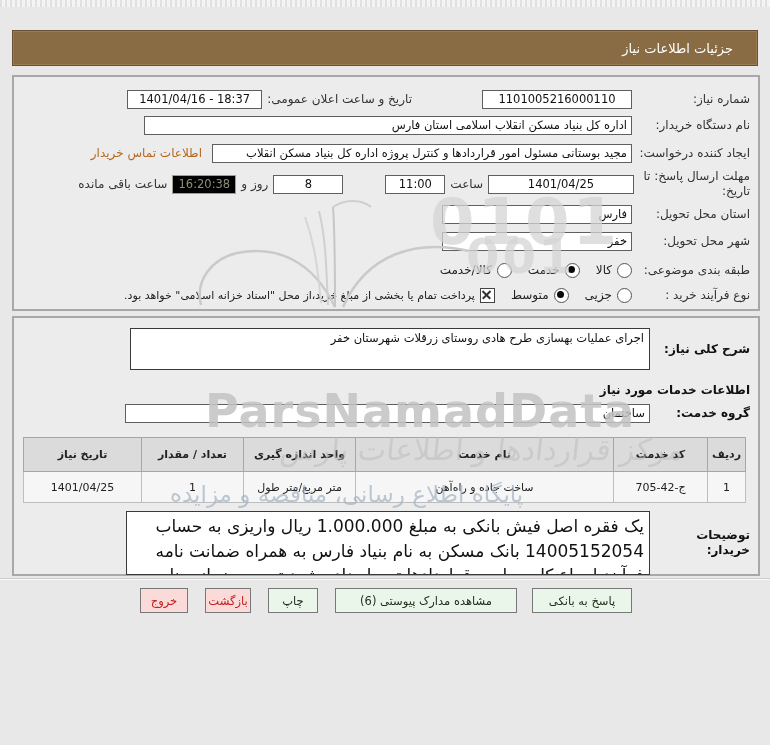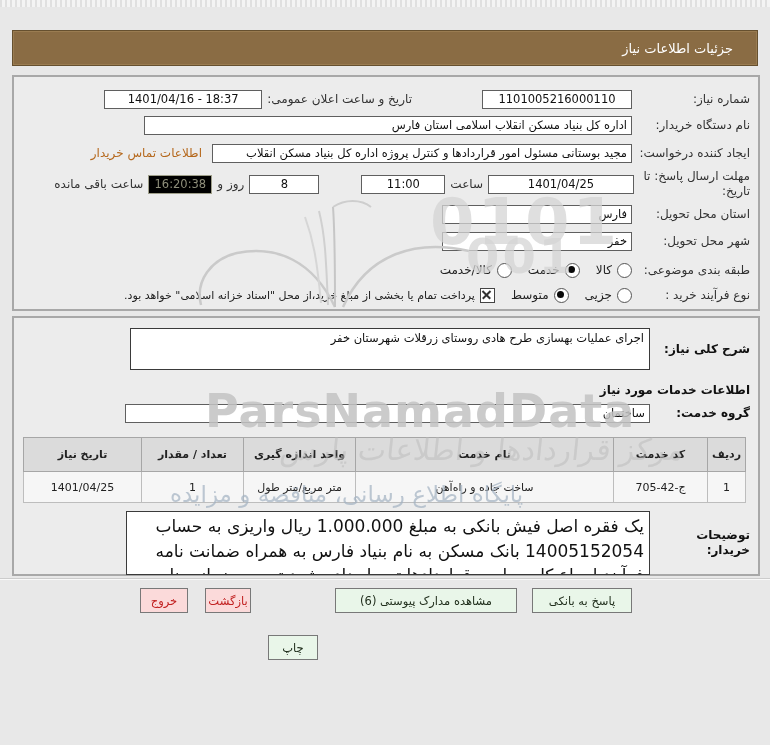--- a/index.html
+++ b/index.html
@@ -55,21 +55,21 @@
   
   .divider{position:absolute;top:578px;left:0;width:770px;height:0;
     border-top:1px solid #cccccc;border-bottom:1px solid #f9f9f9;}
   .btn{position:absolute;top:588px;height:25px;border:1px solid #787878;
     display:flex;align-items:center;justify-content:center;font-size:11.5px;
     box-sizing:border-box;cursor:pointer;white-space:nowrap;}
   .btn.green{background:#e9f6e9;color:#23311f;}
   .btn.pink{background:#fbdada;color:#c22222;}
   .btn-respond{left:532px;width:100px;}
   .btn-docs{left:335px;width:182px;}
-  .btn-print{left:268px;width:50px;margin-top:47px;}
+  .btn-print{left:268px;width:50px;}
   .btn-back{left:205px;width:46px;}
   .btn-exit{left:140px;width:48px;}
   
   .wm{position:absolute;pointer-events:none;z-index:6;}
   .wm-digits{direction:ltr;font-weight:bold;color:#d5d5d5;opacity:.75;letter-spacing:3px;
     font-size:64px;line-height:1;}
   .wm-brand{direction:ltr;font-weight:bold;font-size:46px;color:#c3c3c3;opacity:.85;letter-spacing:1px;}
   .wm-callig1{font-size:30px;color:#bdbdbd;opacity:.55;transform:skewX(-6deg);white-space:nowrap;}
   .wm-callig2{font-size:23px;color:#a3b2c2;opacity:.7;white-space:nowrap;}
 </style>
@@ -81,39 +81,39 @@
 <div class="title-bar">
   <span>جزئیات اطلاعات نیاز</span>
 </div>
 
 <div class="panel panel1">
 
   <div class="frow" style="margin-top:12px;">
     <span class="flabel">شماره نیاز:</span>
     <span class="tbox center ltr" style="width:150px;">1101005216000110</span>
     <span class="word" style="margin-right:70px;">تاریخ و ساعت اعلان عمومی:</span>
-    <span class="tbox center ltr" style="width:158px;">1401/04/16 - 18:37</span>
+    <span class="tbox center ltr" style="width:135px;">1401/04/16 - 18:37</span>
   </div>
 
   <div class="frow" style="margin-top:6px;">
     <span class="flabel">نام دستگاه خریدار:</span>
     <span class="tbox" style="width:488px;">اداره کل بنیاد مسکن انقلاب اسلامی استان فارس</span>
   </div>
 
   <div class="frow" style="margin-top:8px;">
     <span class="flabel">ایجاد کننده درخواست:</span>
     <span class="tbox" style="width:420px;">مجید بوستانی مسئول امور قراردادها و کنترل پروژه اداره کل بنیاد مسکن انقلاب</span>
     <span class="link" style="margin-right:10px;">اطلاعات تماس خریدار</span>
   </div>
 
   <div class="frow" style="margin-top:6px;min-height:30px;">
     <span class="flabel" style="width:116px;">مهلت ارسال پاسخ: تا تاریخ:</span>
     <span class="tbox center ltr" style="width:146px;">1401/04/25</span>
     <span class="word">ساعت</span>
-    <span class="tbox center ltr" style="width:84px;">11:00</span>
+    <span class="tbox center ltr" style="width:60px;">11:00</span>
     <span style="width:42px;flex:none;"></span>
     <span class="tbox center ltr" style="width:70px;">8</span>
     <span class="word">روز و</span>
     <span class="tbox center ltr countdown" style="width:64px;">16:20:38</span>
     <span class="word">ساعت باقی مانده</span>
   </div>
 
   <div class="frow" style="margin-top:5px;">
     <span class="flabel">استان محل تحویل:</span>
     <span class="tbox" style="width:190px;">فارس</span>

